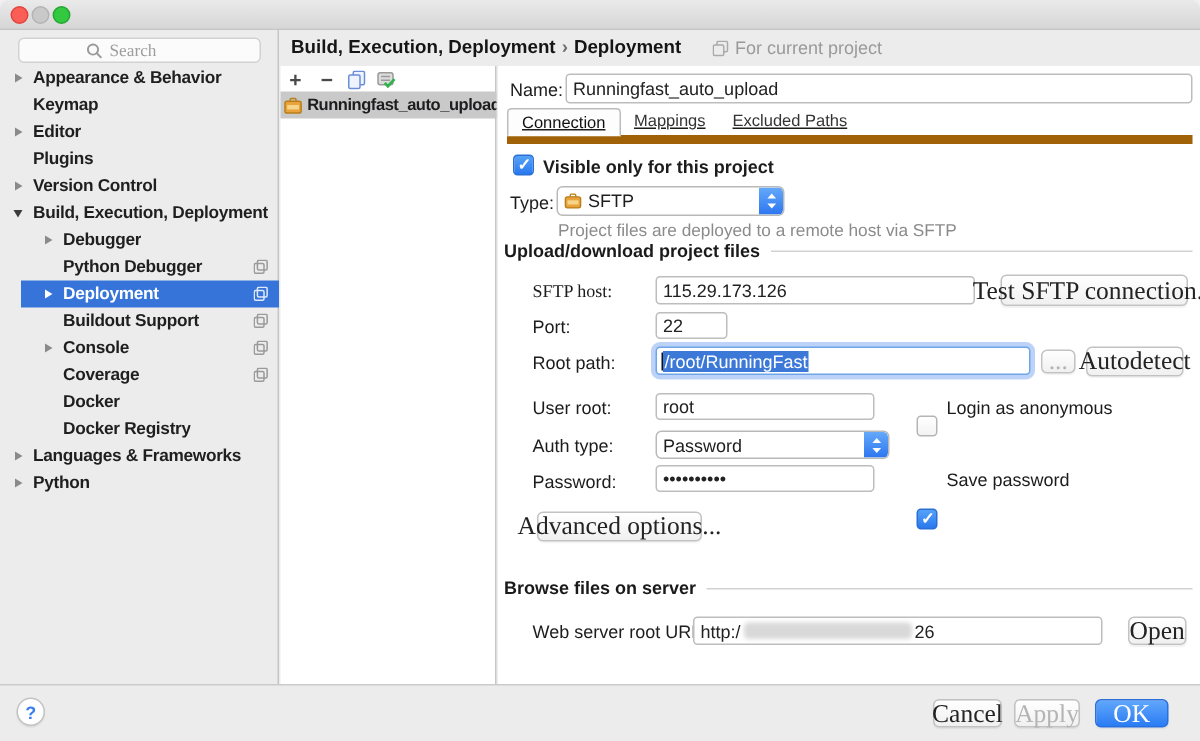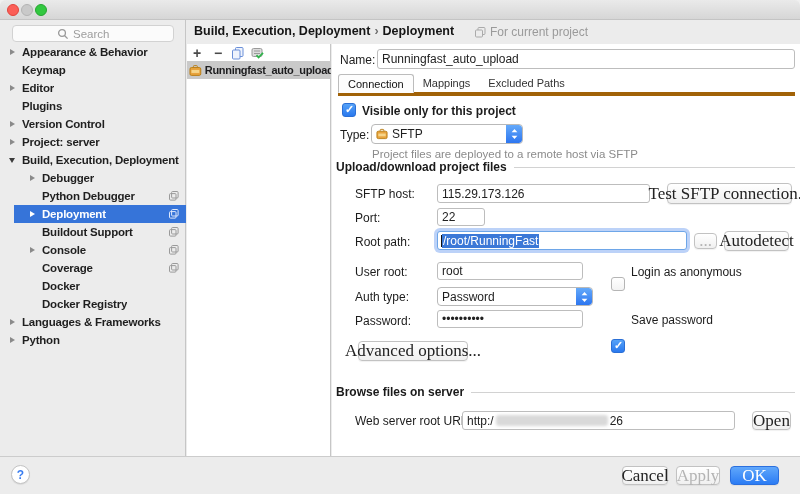--- a/index.html
+++ b/index.html
@@ -20,21 +20,21 @@
   .tl.green { left:35px; background:#32c840; border:1px solid #27a532; }
   #win-title { position:absolute; left:0; right:0; top:3px; text-align:center; font-size:12.5px; color:#4a4a4a; }
   
   #sidebar { position:absolute; left:0; top:20px; width:186px; height:436px; background:#ececec; border-right:1px solid #c6c6c6; }
   #search-box {
     position:absolute; left:12px; top:5px; width:162px; height:17px;
     background:#fbfbfb; border:1px solid #d2d2d2; border-radius:4px;
     display:flex; align-items:center; justify-content:center; gap:4px;
   }
   #search-box input { border:none; outline:none; background:transparent; width:56px; font-size:11.5px; color:#444;
-    font-family:Liberation Sans, sans-serif; }
+    font-family:Liberation Serif, serif; }
   #search-box input::placeholder { color:#9d9d9d; }
   #tree { position:absolute; left:0; top:23px; width:186px; }
   .trow { height:18px; display:flex; align-items:center; font-weight:bold; font-size:11.5px; letter-spacing:-0.2px; color:#1f1f1f; cursor:default; position:relative;text-align:right; }
   .trow .ind0 { width:8px;  flex:none; }
   .trow .ind1 { width:28px; flex:none; }
   .arrow { width:10px; height:10px; flex:none; position:relative; }
   .arrow.collapsed::after { content:""; position:absolute; left:2px; top:1.5px;
     border-left:5px solid #8a8a8a; border-top:3.5px solid transparent; border-bottom:3.5px solid transparent; }
   .arrow.expanded::after { content:""; position:absolute; left:0.5px; top:2.5px;
     border-top:5px solid #3c3c3c; border-left:3.5px solid transparent; border-right:3.5px solid transparent; }
@@ -66,21 +66,21 @@
     padding:0 4px; font-family:"Liberation Sans", sans-serif; outline:none; width:100%; height:100%;
   }
   .btn {
     background:linear-gradient(#ffffff,#f0f0f0); border:1px solid #c2c2c2; border-radius:4px;
     font-size:17px; color:#232323; font-family:Liberation Serif, serif;
     box-shadow:0 1px 1px rgba(0,0,0,.06); display:flex; align-items:center; justify-content:center; white-space:nowrap;
   }
   .btn.disabled { color:#b4b4b4; }
   .btn.primary { background:linear-gradient(#60a7fb,#2b7cf4); border-color:#2a6fde; color:#fff; }
   
-  #tabbar { position:absolute; left:6px; top:33px; width:457px; height:19px; border-bottom:4px solid #a16207; display:flex; align-items:flex-end; }
+  #tabbar { position:absolute; left:6px; top:33px; width:457px; height:19px; border-bottom:6px solid #a16207; display:flex; align-items:flex-end;text-decoration:underline; }
   .tab { height:18px; padding:0 9px; font-size:11px; color:#333; display:flex; align-items:center; }
   .tab.active { background:#fdfdfd; border:1px solid #bcbcbc; border-bottom:1px solid #fdfdfd; border-radius:3px 3px 0 0; height:19px; margin-bottom:-1px; color:#111; }
   
   .checkbox { width:14px; height:14px; border-radius:3px; background:linear-gradient(#fff,#f3f3f3); border:1px solid #b5b5b5; position:relative; }
   .checkbox.checked { background:linear-gradient(#55a2f8,#2a79ee); border-color:#2a6fd6; }
   .checkbox.checked::after { content:"✓"; position:absolute; left:2px; top:-1px; color:#fff; font-size:11px; font-weight:bold; }
   
   .dropdown { background:#fff; border:1px solid #b9b9b9; border-radius:4px; display:flex; align-items:center; padding-left:4px; gap:4px; overflow:hidden; }
   .dropdown .dd-label { font-size:12px; color:#1e1e1e; }
   .dropdown .stepper { margin-left:auto; width:16px; align-self:stretch; background:linear-gradient(#64a9fa,#2d76f0); display:flex; align-items:center; justify-content:center; border-radius:0 3px 3px 0; }
@@ -146,26 +146,20 @@
           <span class="spacer"></span>
         </div>
         <div class="trow">
           <span class="ind0"></span>
           <span class="arrow collapsed"></span>
           <span class="lbl">Version Control</span>
           <span class="spacer"></span>
         </div>
         <div class="trow">
           <span class="ind0"></span>
-          <span class="arrow collapsed"></span>
-          <span class="lbl">Project: server</span>
-          <span class="spacer"></span>
-        </div>
-        <div class="trow">
-          <span class="ind0"></span>
           <span class="arrow expanded"></span>
           <span class="lbl">Build, Execution, Deployment</span>
           <span class="spacer"></span>
         </div>
         <div class="trow">
           <span class="ind1"></span>
           <span class="arrow collapsed"></span>
           <span class="lbl">Debugger</span>
           <span class="spacer"></span>
         </div>
@@ -315,21 +309,21 @@
         </svg>
       </span>
     </div>
     <div class="abs flabel muted" style="left:40px; top:104px; font-size:11.5px;">Project files are deployed to a remote host via SFTP</div>
 
     <div class="section" style="top:116px;">
       <span class="stitle">Upload/download project files</span>
       <span class="line"></span>
     </div>
 
-    <div class="abs flabel" style="left:23px; top:143px;">SFTP host:</div>
+    <div class="abs flabel" style="left:23px; top:143px;font-family:Liberation Serif, serif;">SFTP host:</div>
     <div class="abs" style="left:105px; top:140px; width:213px; height:19px;">
       <input class="tfield" value="115.29.173.126" style="">
     </div>
     <div class="abs btn" style="left:335px; top:139px; width:125px; height:21px;">Test SFTP connection...</div>
 
     <div class="abs flabel" style="left:23px; top:167px;">Port:</div>
     <div class="abs" style="left:105px; top:164px; width:48px; height:18px;">
       <input class="tfield" value="22" style="">
     </div>
 

